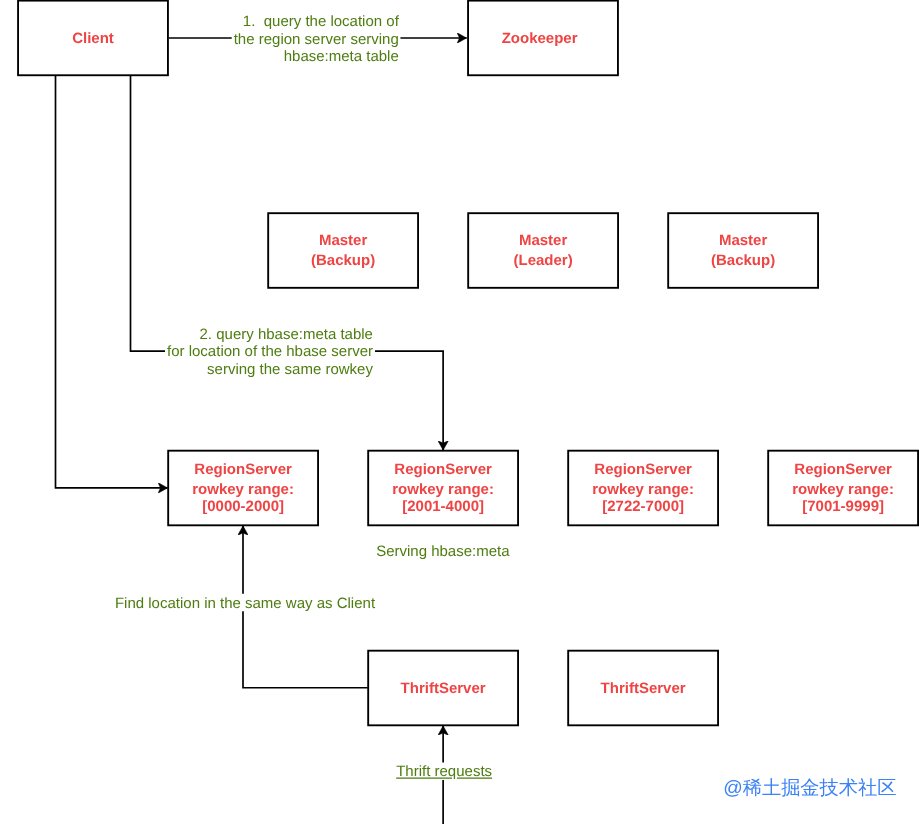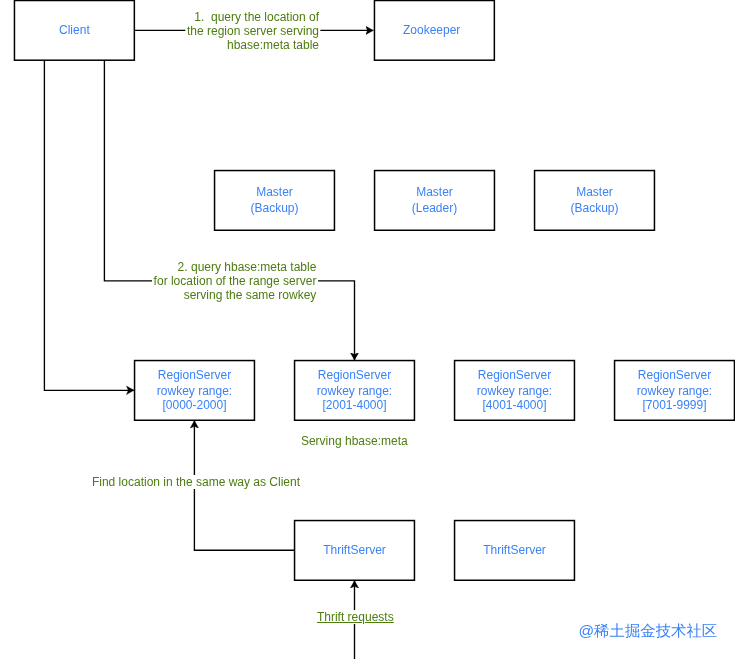--- a/index.html
+++ b/index.html
@@ -32,22 +32,23 @@
     position: absolute;
     box-sizing: border-box;
     border: 0;
     background: transparent;
     display: flex;
     flex-direction: column;
     align-items: center;
     justify-content: center;
     font-size: 12px;
     line-height: 14px;
-    color: #3b82f6;
+    color: #ef4444;
     white-space: nowrap;
+    font-weight: bold;
   }
   .node .l2 { margin-top: 2px; }
   .lbl {
     position: absolute;
     font-size: 12px;
     line-height: 14px;
     color: #4d7c0f;
     background: #ffffff;
     white-space: nowrap;
     text-align: right;
@@ -57,21 +58,21 @@
     position: absolute;
     color: #3b82f6;
     font-size: 15.4px;
     line-height: 16px;
     letter-spacing: 0px;
     white-space: nowrap;
     left: 578.5px;
     top: 623px;
   }
   .lbl-step1         { left: 253.0px;  top: 9.9px;   transform: translateX(-50%); }
-  .lbl-step2         { left: 235px;  top: 260.4px; transform: translateX(-50%); }
+  .lbl-step2         { left: 216px;  top: 260.4px; transform: translateX(-50%); }
   .lbl-step3         { left: 45.3px;   top: 307.5px; transform: translateX(-50%); }
   .lbl-serving-meta  { left: 354.3px;  top: 433.7px; transform: translateX(-50%); }
   .lbl-find-location { left: 196.0px;  top: 475.3px; transform: translateX(-50%); }
   .lbl-thrift-requests { left: 355.3px; top: 610.1px; transform: translateX(-50%); text-decoration: underline; }
 </style>
 </head>
 <body>
 
 <div id="canvas">
   <svg class="edges" viewBox="0 0 735 659">
@@ -128,21 +129,21 @@
     <div>[0000-2000]</div>
   </div>
   <div class="node" style="left: 293.8px; top: 359.8px; width: 121.4px; height: 61.2px;">
     <div>RegionServer</div>
     <div class="l2">rowkey range:</div>
     <div>[2001-4000]</div>
   </div>
   <div class="node" style="left: 453.8px; top: 359.8px; width: 121.4px; height: 61.2px;">
     <div>RegionServer</div>
     <div class="l2">rowkey range:</div>
-    <div>[4001-4000]</div>
+    <div>[2722-7000]</div>
   </div>
   <div class="node" style="left: 613.8px; top: 359.8px; width: 121.4px; height: 61.2px;">
     <div>RegionServer</div>
     <div class="l2">rowkey range:</div>
     <div>[7001-9999]</div>
   </div>
   <div class="node" style="left: 293.8px; top: 519.8px; width: 121.4px; height: 61.2px;">
     <div>ThriftServer</div>
   </div>
   <div class="node" style="left: 453.8px; top: 519.8px; width: 121.4px; height: 61.2px;">
@@ -150,21 +151,21 @@
   </div>
 
   <div class="lbl lbl-step1">
     <div>1.&nbsp; query the location of</div>
     <div>the region server serving</div>
     <div>hbase:meta table</div>
   </div>
 
   <div class="lbl lbl-step2">
     <div>2. query hbase:meta table</div>
-    <div>for location of the range server</div>
+    <div>for location of the hbase server</div>
     <div>serving the same rowkey</div>
   </div>
 
 
   <div class="lbl lbl-serving-meta">Serving hbase:meta</div>
   <div class="lbl lbl-find-location">Find location in the same way as Client</div>
   <div class="lbl lbl-thrift-requests">Thrift requests</div>
 
   <div class="wm">@稀土掘金技术社区</div>
 </div>

